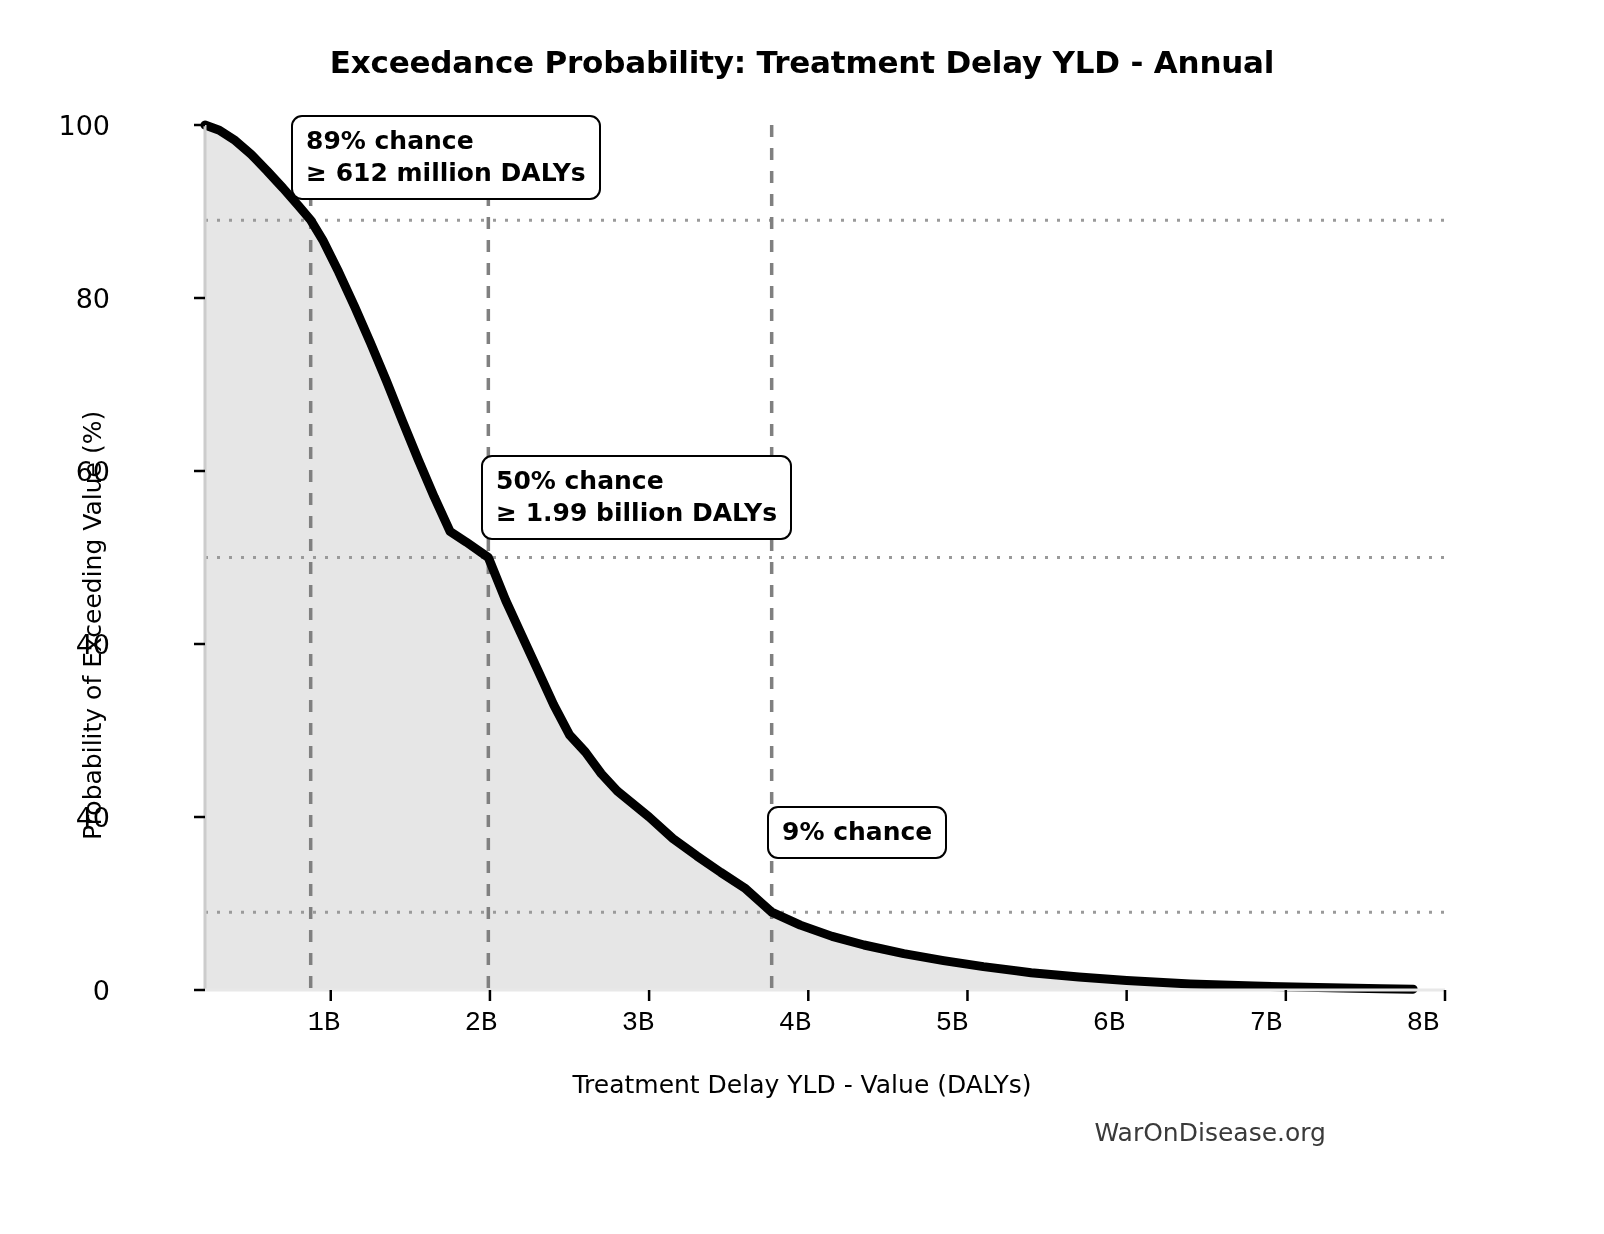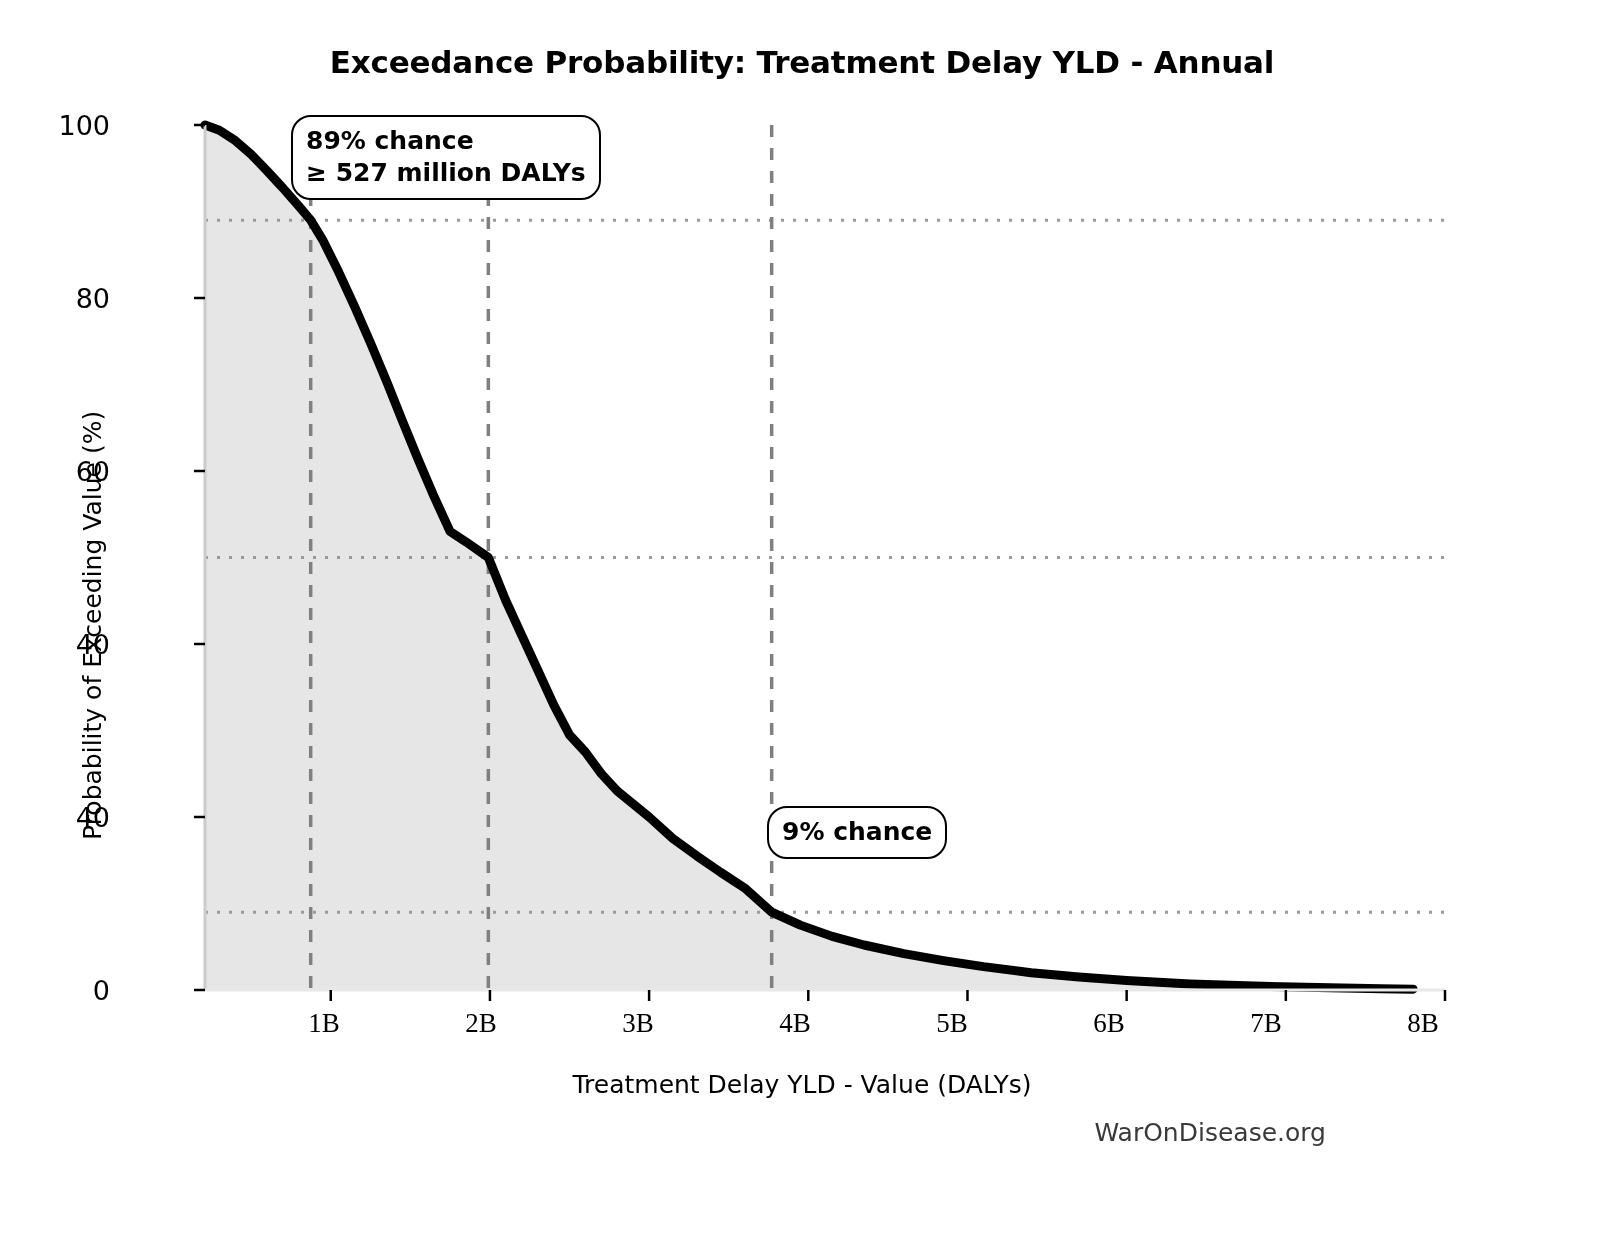--- a/index.html
+++ b/index.html
@@ -83,26 +83,26 @@
     font-size: 27px;
     color: #000000;
     font-family: "DejaVu Sans", sans-serif;
   }
   .tick-label-x {
     position: absolute;
     text-align: center;
     width: 80px;
     font-size: 27px;
     color: #000000;
-    font-family: Liberation Serif, serif;
+    font-family: Liberation Mono, monospace;
   }
   .annot-box {
     position: absolute;
     border: 2.5px solid #000000;
-    border-radius: 20px;
+    border-radius: 11px;
     background: #ffffff;
     padding: 8px 13px 9px 13px;
     font-size: 25px;
     font-weight: bold;
     color: #000000;
     line-height: 1.28;
     white-space: nowrap;
     font-family: "DejaVu Sans", sans-serif;
   }
 </style>
@@ -159,23 +159,27 @@
   <div class="tick-label-x" style="left:1226px; top:1008px;">7B</div>
   <div class="tick-label-x" style="left:1383px; top:1008px;">8B</div>
 
   <div id="ylabel-wrap">
     <div id="ylabel">Probability of Exceeding Value (%)</div>
   </div>
   <div class="axis-label" id="xlabel">Treatment Delay YLD - Value (DALYs)</div>
 
   <div class="annot-box" style="left:291px; top:115px;">
     <div>89% chance</div>
-    <div>≥ 527 million DALYs</div>
+    <div>≥ 612 million DALYs</div>
   </div>
 
+  <div class="annot-box" style="left:481px; top:455px;">
+    <div>50% chance</div>
+    <div>≥ 1.99 billion DALYs</div>
+  </div>
 
   <div class="annot-box" style="left:767px; top:806px;">
     <div>9% chance</div>
   </div>
 
   <div id="credit">WarOnDisease.org</div>
 
 </div>
 
 </body></html>

